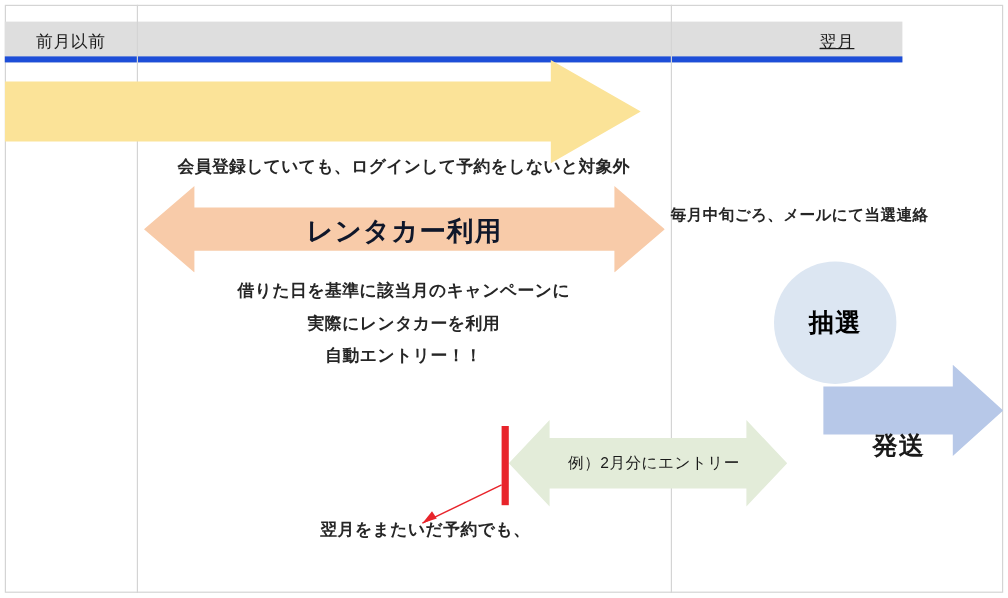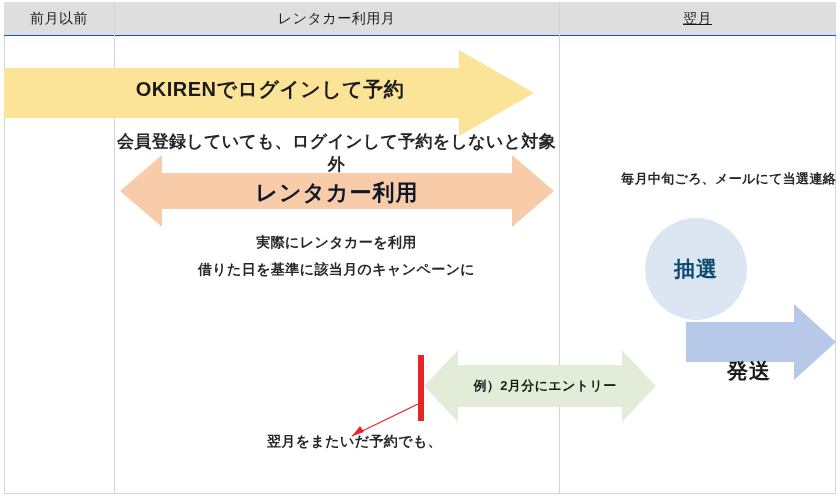--- a/index.html
+++ b/index.html
@@ -28,25 +28,25 @@
     top: 4px;
     width: 832px;
     height: 490px;
     border: 1px solid #d4d4d4;
     box-sizing: border-box;
   }
 
   .header-row {
     position: absolute;
     left: 4px;
-    top: 2px;
-    width: 832px;
+    top: 18px;
+    width: 748px;
     height: 34px;
     background: #dedede;
-    border-bottom: 1px solid #1d4ed8;
+    border-bottom: 5px solid #1d4ed8;
     box-sizing: border-box;
   }
 
   .hdr-cell {
     position: absolute;
     top: 0;
     height: 34px;
     display: flex;
     align-items: center;
     justify-content: center;
@@ -92,21 +92,21 @@
     letter-spacing: 0.5px;
   }
 
   
   .note-yellow {
     position: absolute;
     left: 114px;
     top: 130px;
     width: 445px;
     text-align: center;
-    font-size: 17px;
+    font-size: 14px;
     font-weight: bold;
     color: #262626;
     letter-spacing: 0.3px;
   }
 
   
   .arrow-orange {
     position: absolute;
     left: 120px;
     top: 155px;
@@ -141,21 +141,21 @@
     letter-spacing: 0.4px;
   }
   .note-orange div { white-space: nowrap; }
 
   
   .note-mail {
     position: absolute;
     left: 559px;
     top: 170px;
     width: 277px;
-    text-align: right;
+    text-align: left;
     font-size: 13px;
     font-weight: bold;
     color: #262626;
     letter-spacing: 0.3px;
   }
 
   
   .circle-lottery {
     position: absolute;
     left: 645px;
@@ -164,21 +164,21 @@
     height: 102px;
     border-radius: 50%;
     background: #dce6f2;
     display: flex;
     align-items: center;
     justify-content: center;
   }
   .circle-lottery span {
     font-size: 21px;
     font-weight: bold;
-    color: #0c4a6e;
+    color: #000000;
     letter-spacing: 1px;
   }
 
   
   .arrow-blue {
     position: absolute;
     left: 686px;
     top: 304px;
     width: 150px;
     height: 76px;
@@ -208,21 +208,21 @@
   }
   .arrow-green svg { display: block; width: 100%; height: 100%; }
 
   .label-green {
     position: absolute;
     left: 440px;
     top: 377px;
     width: 210px;
     text-align: center;
     font-size: 13px;
-    font-weight: bold;
+    font-weight: normal;
     color: #1a1a1a;
     letter-spacing: 0.4px;
   }
 
   
   .marker-red {
     position: absolute;
     left: 418px;
     top: 355px;
     width: 6px;
@@ -259,50 +259,47 @@
 <body>
 
 <div id="diagram">
 
   <div class="table-frame"></div>
 
   <div class="header-row">
     <div class="hdr-cell hdr-prev">
       <span>前月以前</span>
     </div>
-    <div class="hdr-cell hdr-use">
-      <span>レンタカー利用月</span>
-    </div>
     <div class="hdr-cell hdr-next">
       <span>翌月</span>
     </div>
   </div>
 
   <div class="col-divider div-1"></div>
   <div class="col-divider div-2"></div>
 
   <div class="arrow-yellow">
     <svg viewBox="0 0 530 86" preserveAspectRatio="none" aria-hidden="true">
       <polygon points="0,18 455,18 455,0 530,43 455,86 455,68 0,68" fill="#fbe398"></polygon>
     </svg>
   </div>
-  <div class="label-yellow">OKIRENでログインして予約</div>
 
   <div class="note-yellow">会員登録していても、ログインして予約をしないと対象外</div>
 
   <div class="arrow-orange">
     <svg viewBox="0 0 434 72" preserveAspectRatio="none" aria-hidden="true">
       <polygon points="0,36 42,0 42,18 392,18 392,0 434,36 392,72 392,54 42,54 42,72" fill="#f8cba9"></polygon>
     </svg>
   </div>
   <div class="label-orange">レンタカー利用</div>
 
   <div class="note-orange">
+    <div>借りた日を基準に該当月のキャンペーンに</div>
     <div>実際にレンタカーを利用</div>
-    <div>借りた日を基準に該当月のキャンペーンに</div>
+    <div>自動エントリー！！</div>
   </div>
 
   <div class="note-mail">毎月中旬ごろ、メールにて当選連絡</div>
 
   <div class="circle-lottery">
     <span>抽選</span>
   </div>
 
   <div class="arrow-blue">
     <svg viewBox="0 0 150 76" preserveAspectRatio="none" aria-hidden="true">

